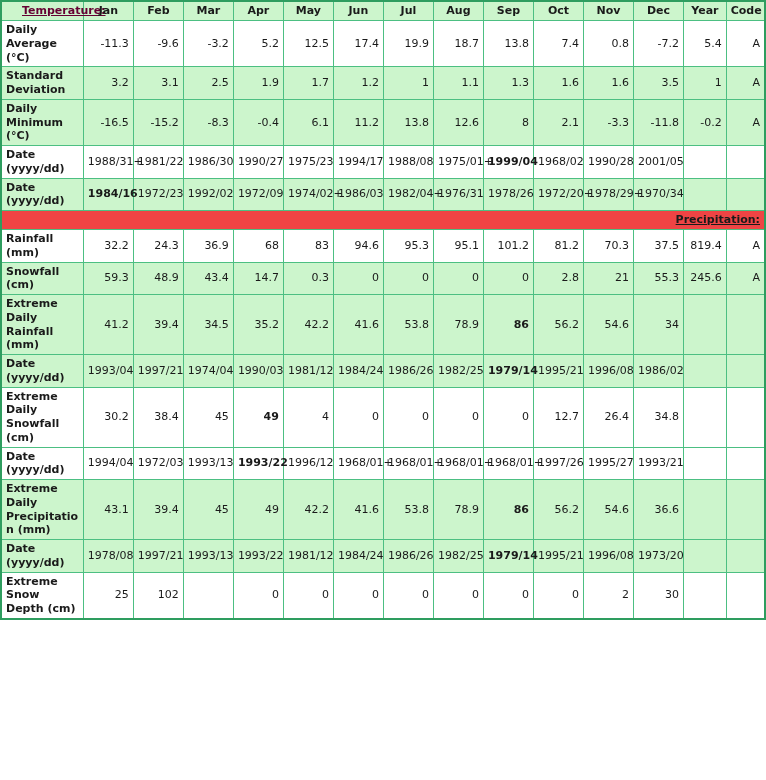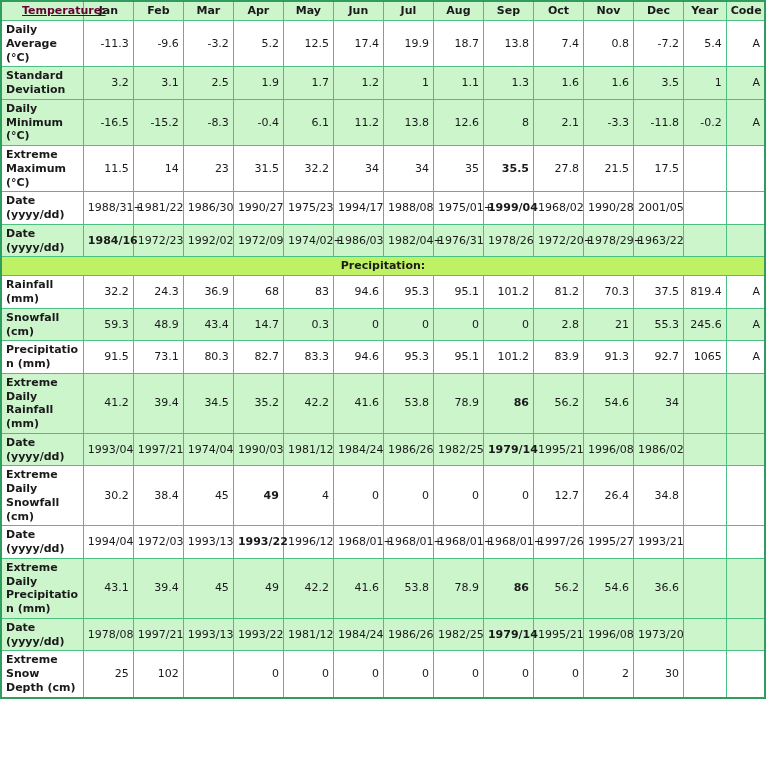--- a/index.html
+++ b/index.html
@@ -46,24 +46,25 @@
   }
   .hdr td.section-title {
     text-align: left;
     color: #660033;
     text-decoration: underline;
     font-weight: bold;
     padding-left: 20px;
   }
   
   .section td {
-    background: #bef264;
-    text-align: center;
+    background: #ef4444;
+    text-align: right;
     color: #660033;
     font-weight: bold;
+    text-decoration: underline;
     font-size: 11.5px;
     border-top: 2px solid #2e9d5f;
     border-bottom: 1px solid #4cbf82;
     height: 15px;
   }
   td.rowlabel {
     color: #0000cc;
     font-weight: bold;
     text-align: left;
     font-size: 11.5px;
@@ -168,37 +169,20 @@
         <td class="val">13.8</td>
         <td class="val">12.6</td>
         <td class="val">8</td>
         <td class="val">2.1</td>
         <td class="val">-3.3</td>
         <td class="val">-11.8</td>
         <td class="val">-0.2</td>
         <td class="code">A</td>
       </tr>
       <tr class="row-white">
-        <td class="rowlabel">Extreme Maximum (°C)</td>
-        <td class="val">11.5</td>
-        <td class="val">14</td>
-        <td class="val">23</td>
-        <td class="val">31.5</td>
-        <td class="val">32.2</td>
-        <td class="val">34</td>
-        <td class="val">34</td>
-        <td class="val">35</td>
-        <td class="val bold">35.5</td>
-        <td class="val">27.8</td>
-        <td class="val">21.5</td>
-        <td class="val">17.5</td>
-        <td class="val"></td>
-        <td class="code"></td>
-      </tr>
-      <tr class="row-white">
         <td class="rowlabel">Date (yyyy/dd)</td>
         <td class="val">1988/31+</td>
         <td class="val">1981/22</td>
         <td class="val">1986/30</td>
         <td class="val">1990/27</td>
         <td class="val">1975/23</td>
         <td class="val">1994/17</td>
         <td class="val">1988/08</td>
         <td class="val">1975/01+</td>
         <td class="val bold">1999/04</td>
@@ -214,21 +198,21 @@
         <td class="val">1972/23</td>
         <td class="val">1992/02</td>
         <td class="val">1972/09</td>
         <td class="val">1974/02+</td>
         <td class="val">1986/03</td>
         <td class="val">1982/04+</td>
         <td class="val">1976/31</td>
         <td class="val">1978/26</td>
         <td class="val">1972/20+</td>
         <td class="val">1978/29+</td>
-        <td class="val">1963/22</td>
+        <td class="val">1970/34</td>
         <td class="val"></td>
         <td class="code"></td>
       </tr>
       <tr class="section">
         <td colspan="15">Precipitation:</td>
       </tr>
       <tr class="row-white">
         <td class="rowlabel">Rainfall (mm)</td>
         <td class="val">32.2</td>
         <td class="val">24.3</td>
@@ -255,37 +239,20 @@
         <td class="val">0</td>
         <td class="val">0</td>
         <td class="val">0</td>
         <td class="val">0</td>
         <td class="val">2.8</td>
         <td class="val">21</td>
         <td class="val">55.3</td>
         <td class="val">245.6</td>
         <td class="code">A</td>
       </tr>
-      <tr class="row-white">
-        <td class="rowlabel">Precipitation (mm)</td>
-        <td class="val">91.5</td>
-        <td class="val">73.1</td>
-        <td class="val">80.3</td>
-        <td class="val">82.7</td>
-        <td class="val">83.3</td>
-        <td class="val">94.6</td>
-        <td class="val">95.3</td>
-        <td class="val">95.1</td>
-        <td class="val">101.2</td>
-        <td class="val">83.9</td>
-        <td class="val">91.3</td>
-        <td class="val">92.7</td>
-        <td class="val">1065</td>
-        <td class="code">A</td>
-      </tr>
       <tr class="row-green">
         <td class="rowlabel">Extreme Daily Rainfall (mm)</td>
         <td class="val">41.2</td>
         <td class="val">39.4</td>
         <td class="val">34.5</td>
         <td class="val">35.2</td>
         <td class="val">42.2</td>
         <td class="val">41.6</td>
         <td class="val">53.8</td>
         <td class="val">78.9</td>

